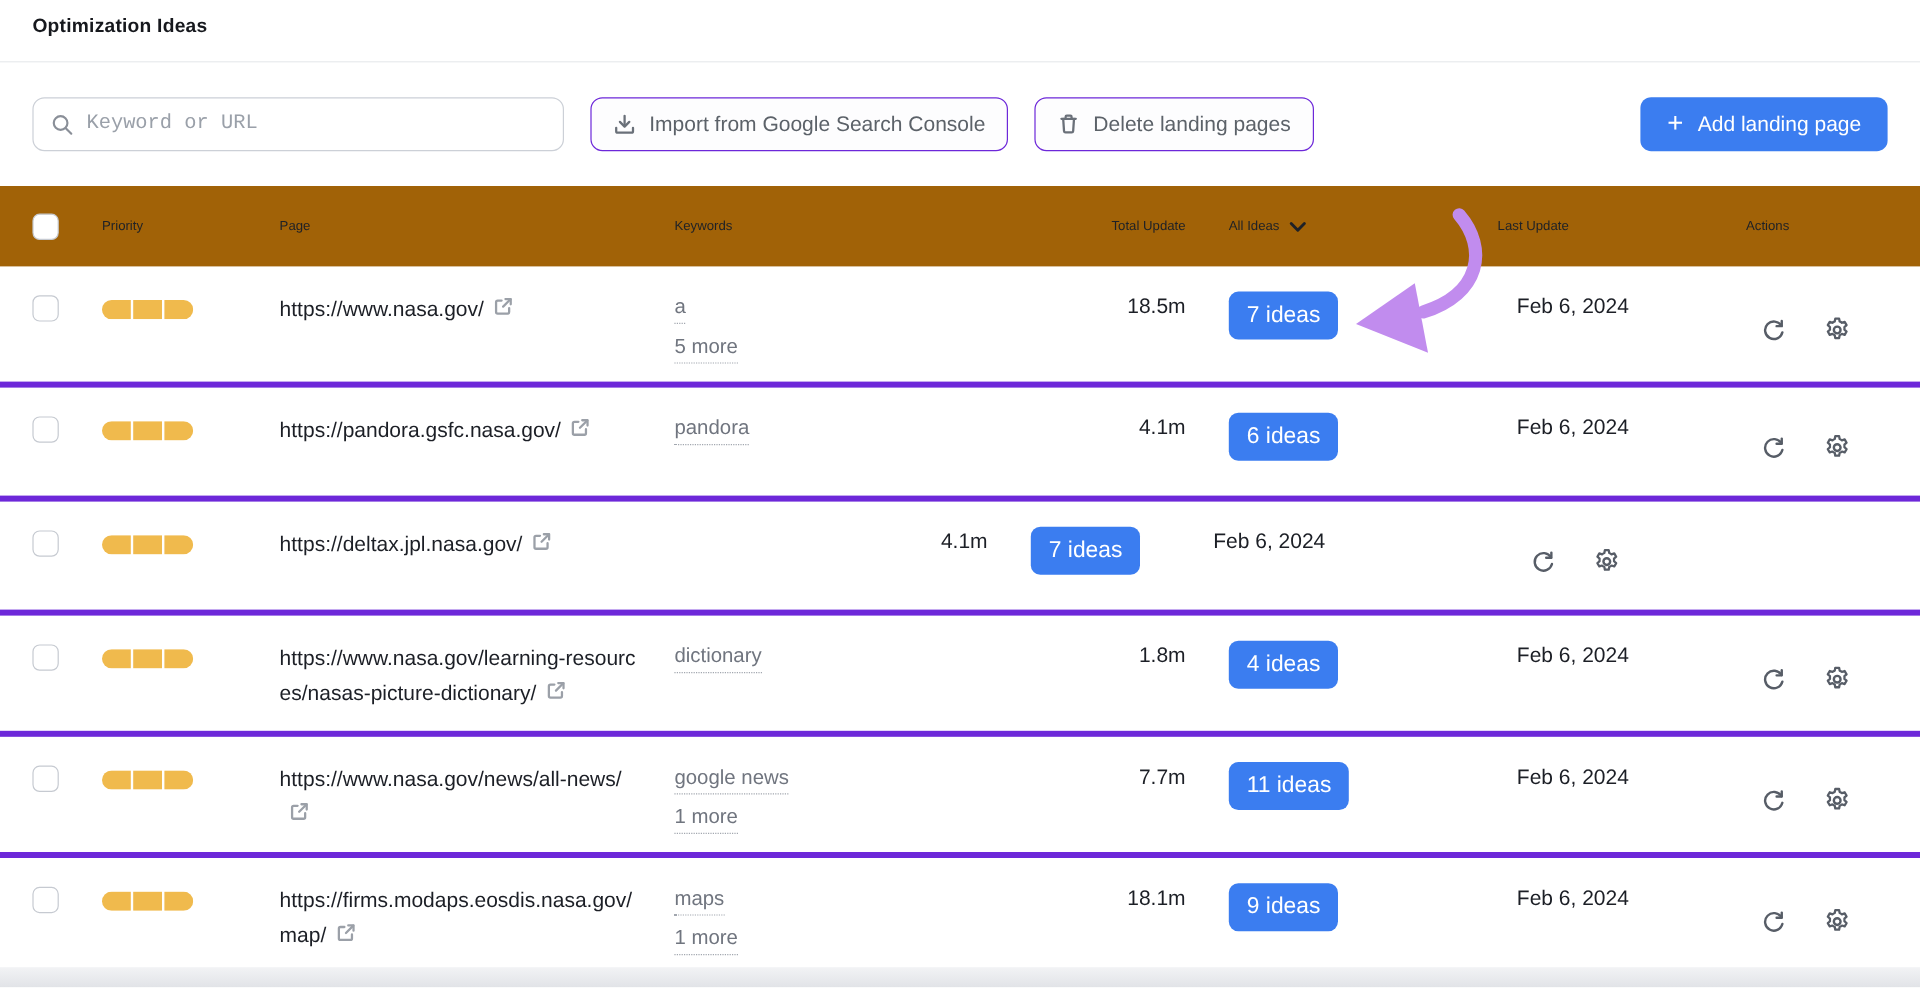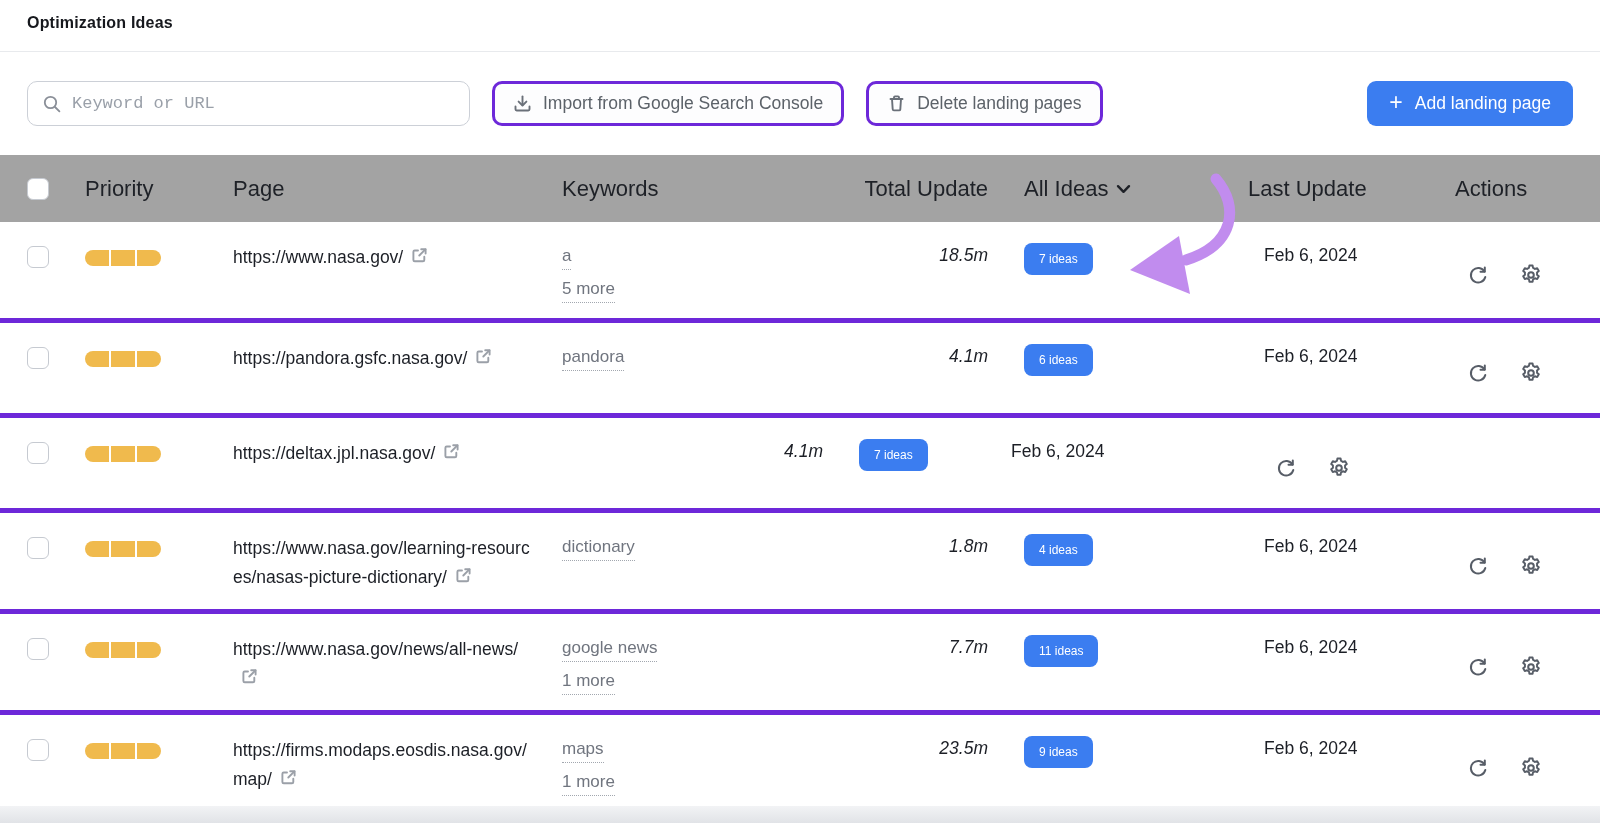--- a/index.html
+++ b/index.html
@@ -12,54 +12,54 @@
   .titlebar h1 { font-size:16px; font-weight:bold; color:#16181d; letter-spacing:.2px; }
 
   
   .toolbar { height:103px; display:flex; align-items:center; padding:0 27px; gap:22px; }
   .search-box { display:flex; align-items:center; width:443px; height:45px; border:1px solid #ccd0d7;
     border-radius:10px; padding:0 14px; gap:10px; background:#fff; }
   .search-box input { border:none; outline:none; flex:1; font-size:17px; color:#1c1f26;
     font-family:Liberation Mono, monospace; background:transparent; }
   .search-box input::placeholder { color:#9aa0a9; }
   .btn-outline { display:flex; align-items:center; gap:11px; height:45px; padding:0 18px;
-    border:3px solid #6d28d9; border-radius:10px; background:#fdfdfe; font-size:17.5px; color:#5c6269; cursor:pointer;
+    border:1px solid #6d28d9; border-radius:10px; background:#fdfdfe; font-size:17.5px; color:#5c6269; cursor:pointer;
     font-family:"Liberation Sans", sans-serif; }
   .btn-primary { margin-left:auto; display:flex; align-items:center; gap:12px; height:45px; padding:0 22px;
     border:none; border-radius:9px; background:var(--accent-blue,#3b7df0); color:#fff; font-size:17.5px; cursor:pointer;
     font-family:"Liberation Sans", sans-serif; }
   .btn-primary .plus { font-size:23px; line-height:1; font-weight:normal; margin-top:-2px; }
   .icon { flex:none; display:inline-flex; }
 
   
   .thead { display:grid; grid-template-columns:85px 148px 329px 268px 165px 253px 192px 160px;
-    align-items:center; height:67px; background:#a3a3a3; font-size:22px; color:#1e2127; }
+    align-items:center; height:67px; background:#a16207; font-size:11px; color:#1e2127; }
   .thead .hcell { display:flex; align-items:center; }
   .th-check { padding-left:27px; }
   .th-volume { justify-content:flex-end; padding-right:7px; }
   .th-ideas { padding-left:29px; gap:8px; cursor:pointer; }
   .th-actions { padding-left:15px; }
 
   .tbody .row { display:grid; grid-template-columns:85px 148px 329px 268px 165px 253px 192px 160px;
     border-bottom:5px solid #6d28d9; padding:21px 0 15px 0; min-height:95px; font-size:17.5px; }
   .cell { display:flex; align-items:flex-start; }
   .c-check { padding-left:27px; padding-top:3px; }
   .c-priority { padding-top:7px; }
   .checkbox { width:22px; height:22px; border:1.5px solid #c6cad1; border-radius:6px; background:#fff; cursor:pointer; display:inline-block; }
   .pill { display:flex; width:76px; height:16px; border-radius:8px; overflow:hidden; gap:2px; }
   .pill i { flex:1; background:var(--priority-yellow,#f0ba4d); }
   .c-page { padding-right:26px; line-height:29px; color:#1c1f26; display:block; word-break:break-all; }
   .c-page .url { cursor:pointer; }
   .ext-icon { display:inline-block; vertical-align:-2px; margin-left:7px; cursor:pointer; }
   .c-keywords { flex-direction:column; align-items:flex-start; gap:8px; padding-top:2px; }
   .kw { color:#70757f; border-bottom:1.5px dotted #a2a7af; padding-bottom:2px; cursor:pointer; font-size:17px; line-height:22px; }
-  .c-volume { justify-content:flex-end; padding-right:7px; padding-top:2px; color:#1c1f26;font-style:italic; }
+  .c-volume { justify-content:flex-end; padding-right:7px; padding-top:2px; color:#1c1f26; }
   .c-ideas { padding-left:29px; }
   .ideas-btn { background:var(--accent-blue,#3b7df0); color:#fff; border:none; border-radius:8px;
-    font-size:12px; padding:9px 15px; cursor:pointer; font-family:"Liberation Sans", sans-serif; }
+    font-size:19px; padding:9px 15px; cursor:pointer; font-family:"Liberation Sans", sans-serif; }
   .c-date { padding-top:2px; color:#1c1f26;margin-left:16px; }
   .c-actions { padding-left:26px; gap:29px; padding-top:4px; align-items:center; }
   .act { cursor:pointer; display:inline-flex; }
 
   
   .arrow-overlay { position:absolute; left:1080px; top:163px; width:170px; height:150px; pointer-events:none; z-index:5; }
 
   
   .bottom-strip { position:absolute; left:0; right:0; bottom:0; height:17px;
     background:linear-gradient(#f2f3f5, #e1e3e7); }
@@ -357,21 +357,21 @@
       <span class="url">https://firms.modaps.eosdis.nasa.gov/map/</span><span class="ext-icon"><svg width="19" height="19" viewBox="0 0 19 19" fill="none" stroke="#9ba0a8" stroke-width="1.9" stroke-linecap="round" stroke-linejoin="round">
               <path d="M8 4.5 H4.7 a1.3 1.3 0 0 0 -1.3 1.3 V14 a1.3 1.3 0 0 0 1.3 1.3 H13 a1.3 1.3 0 0 0 1.3 -1.3 V10.7"></path>
               <path d="M11.2 3.2 H15.6 V7.6"></path>
               <path d="M15.4 3.4 L9.3 9.5"></path>
             </svg></span>
     </div>
     <div class="cell c-keywords">
           <span class="kw">maps</span>
           <span class="kw">1 more</span>
         </div>
-    <div class="cell c-volume">23.5m</div>
+    <div class="cell c-volume">18.1m</div>
     <div class="cell c-ideas">
           <button class="ideas-btn">9 ideas</button>
         </div>
     <div class="cell c-date">Feb 6, 2024</div>
     <div class="cell c-actions">
       <span class="act">
         <svg width="24" height="24" viewBox="0 0 24 24" fill="none" stroke="#575d67" stroke-width="2" stroke-linecap="round" stroke-linejoin="round">
           <path d="M18.5 8.5 A7.3 7.3 0 1 0 19.3 14"></path>
               <path d="M18.8 4.5 V8.8 H14.5"></path>
         </svg>

